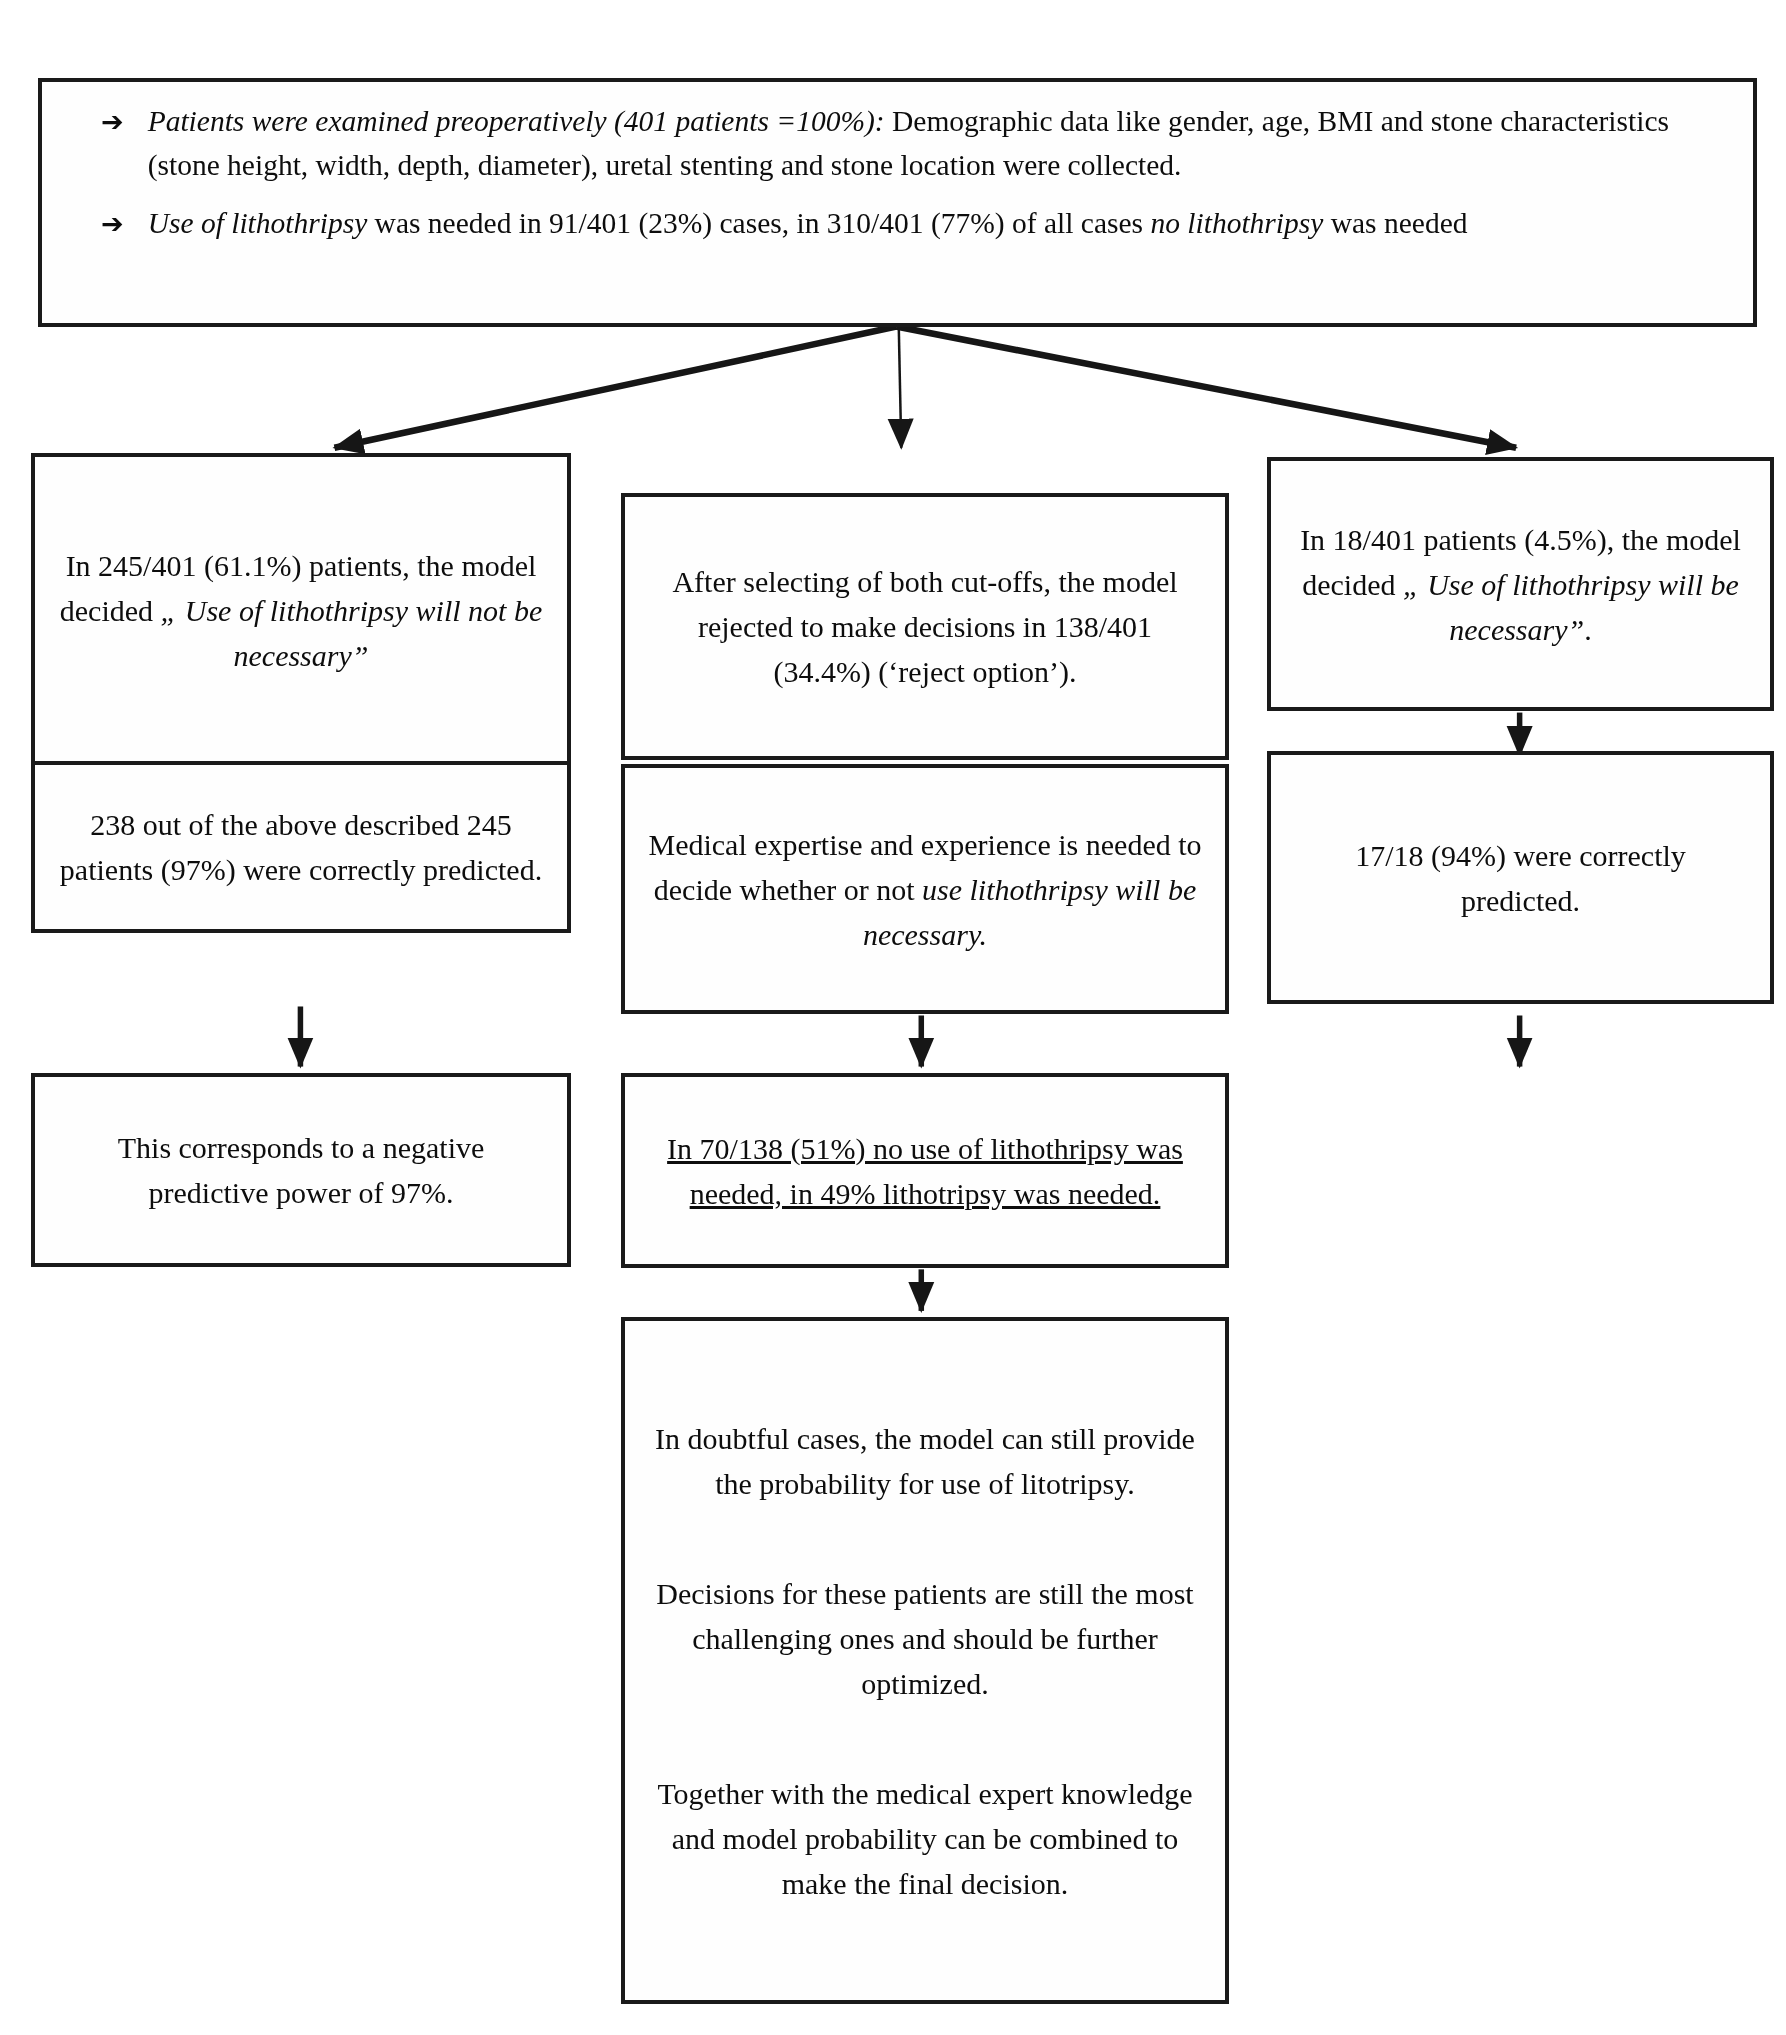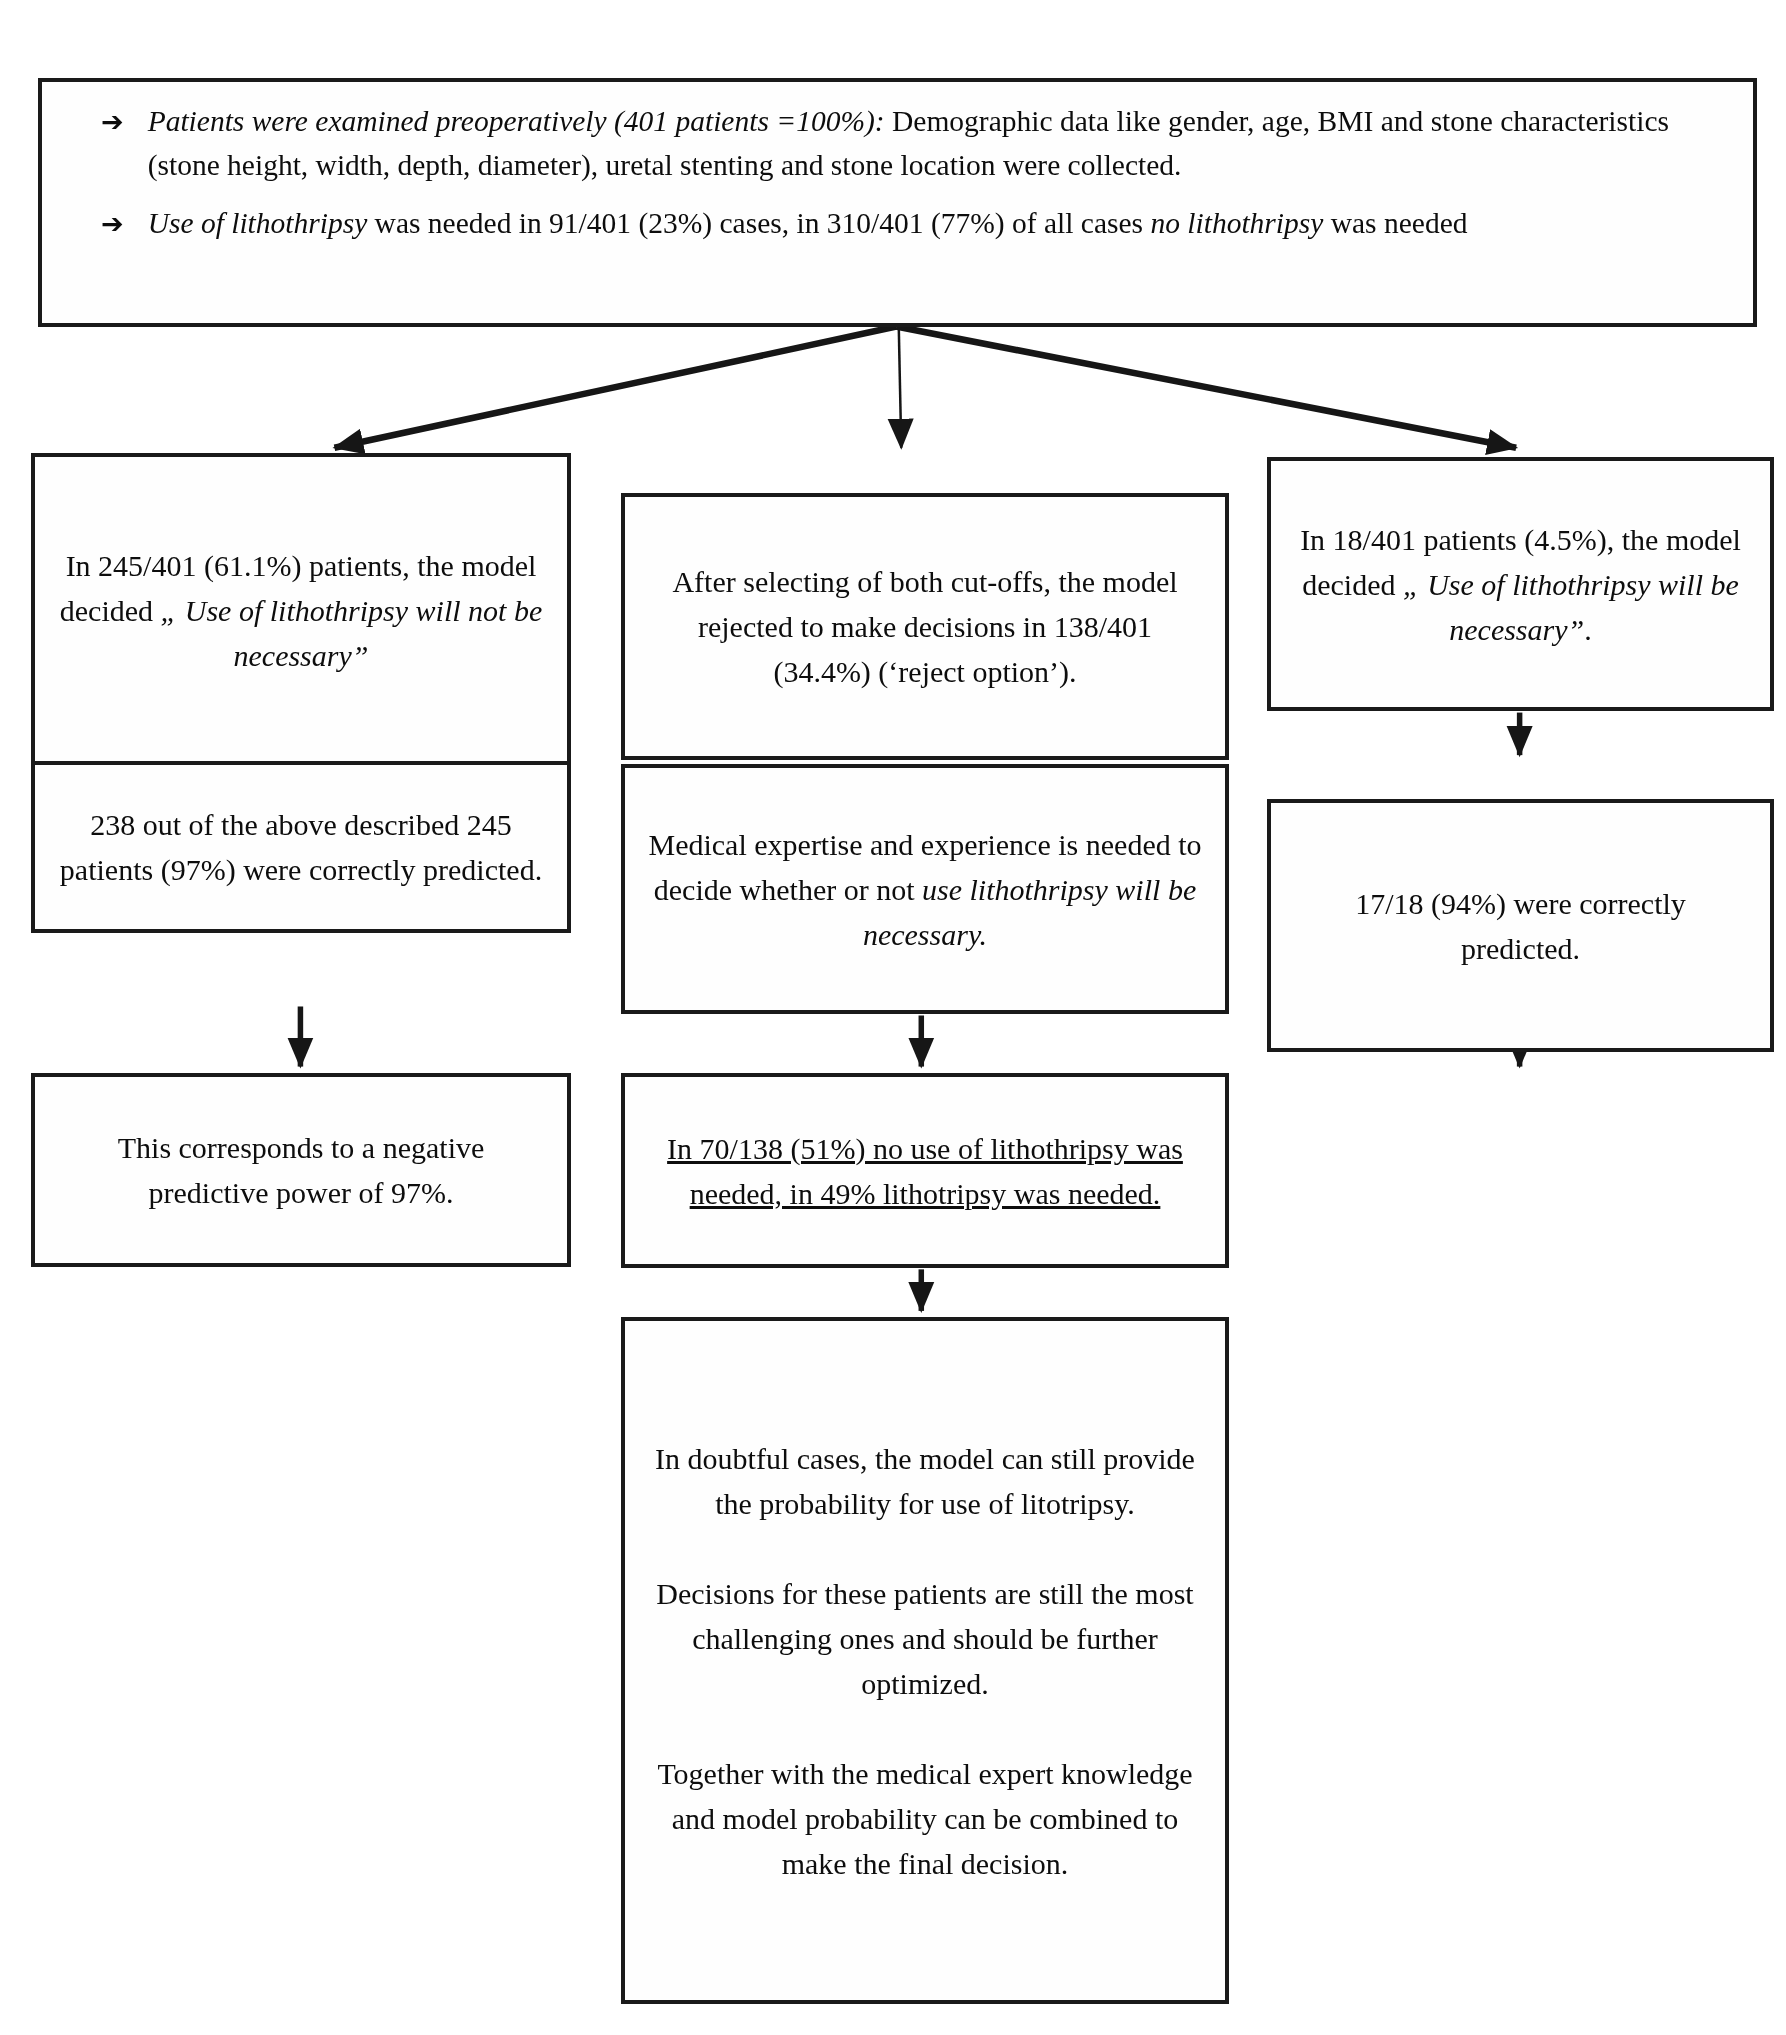--- a/index.html
+++ b/index.html
@@ -95,31 +95,31 @@
   <div class="box" style="left:1267px;top:457px;width:507px;height:254px;">
     <div><span>In 18/401 patients (4.5%), the model decided </span><span class="it">„ Use of lithothripsy will be necessary”</span><span>.</span></div>
   </div>
 
   <div class="box" style="left:31px;top:761px;width:540px;height:172px;">
     <div>238 out of the above described 245 patients (97%) were correctly predicted.</div>
   </div>
   <div class="box" style="left:621px;top:764px;width:608px;height:250px;">
     <div><span>Medical expertise and experience is needed to decide whether or not </span><span class="it">use lithothripsy will be necessary.</span></div>
   </div>
-  <div class="box" style="left:1267px;top:799px;width:507px;height:253px;align-items:center;">
+  <div class="box" style="left:1267px;top:751px;width:507px;height:253px;align-items:center;">
     <div>17/18 (94%) were correctly predicted.</div>
   </div>
 
   <div class="box" style="left:31px;top:1073px;width:540px;height:194px;">
     <div>This corresponds to a negative predictive power of 97%.</div>
   </div>
   <div class="box" style="left:621px;top:1073px;width:608px;height:195px;text-decoration:underline;">
     <div>In 70/138 (51%) no use of lithothripsy was needed, in 49% lithotripsy was needed.</div>
   </div>
 
-  <div class="box paras" style="left:621px;top:1317px;width:608px;height:687px;">
+  <div class="box paras" style="left:621px;top:1317px;width:608px;height:687px;gap:20px;">
     <p>In doubtful cases, the model can still provide the probability for use of litotripsy.</p>
     <p>Decisions for these patients are still the most challenging ones and should be further optimized.</p>
     <p>Together with the medical expert knowledge and model probability can be combined to make the final decision.</p>
   </div>
 
 </div>
 
 
 </body></html>

